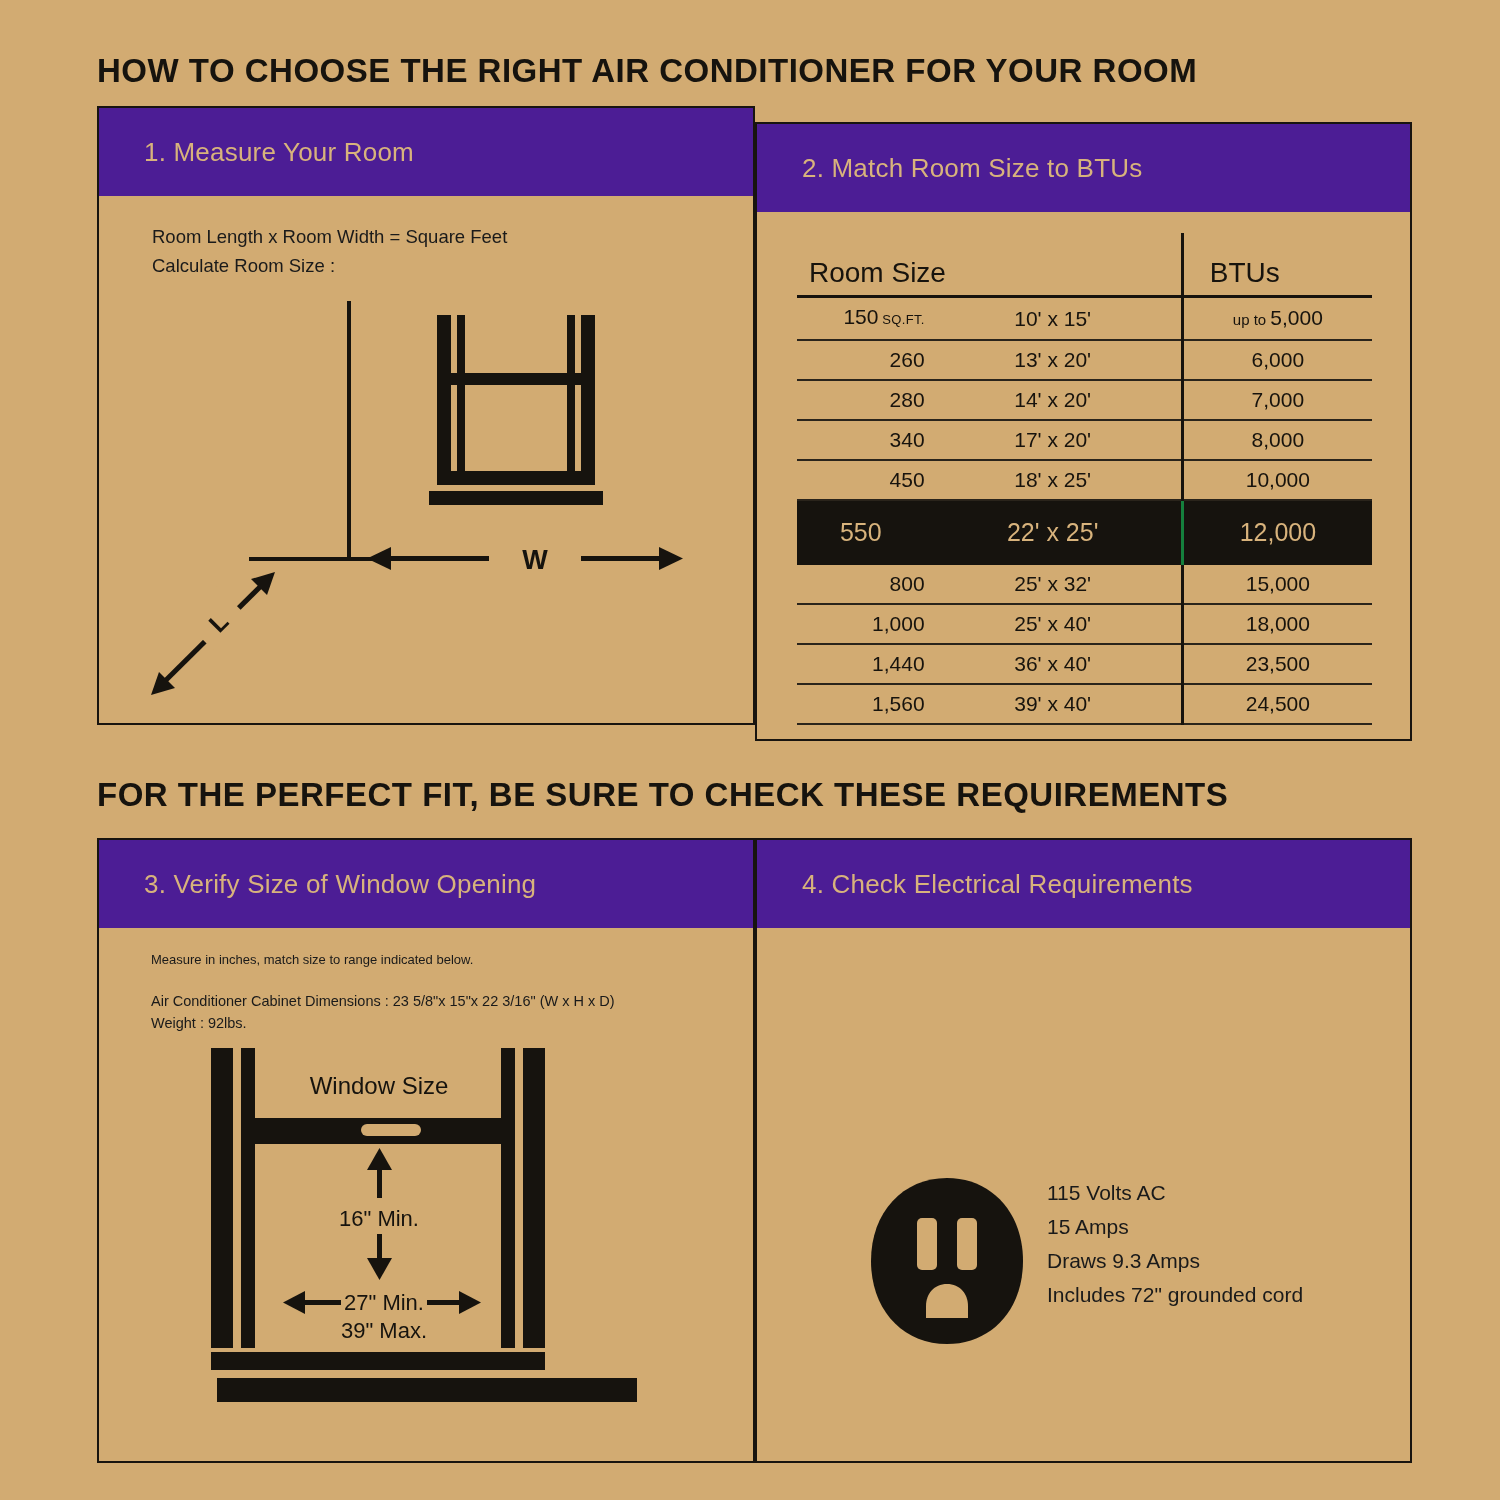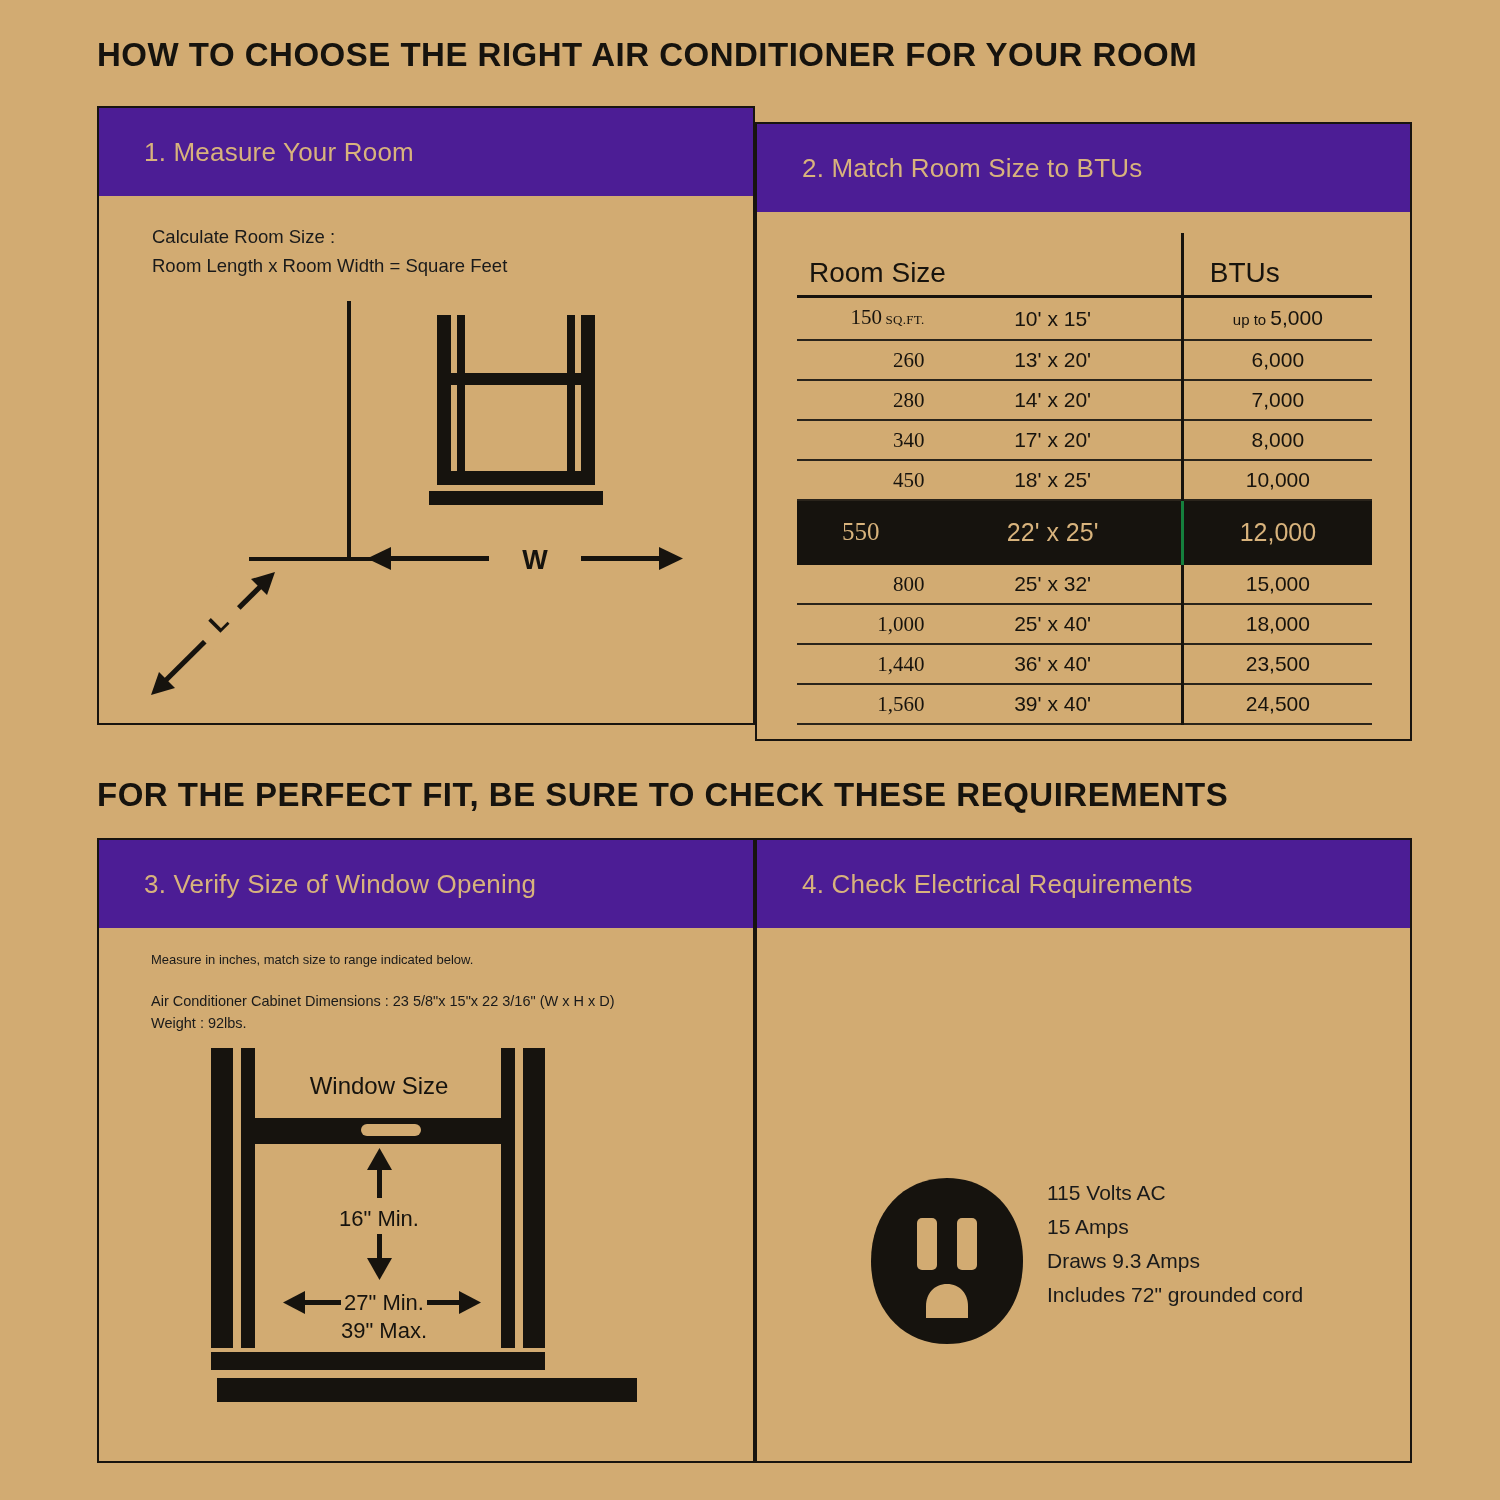--- a/index.html
+++ b/index.html
@@ -23,21 +23,21 @@
 
   
   .section-heading {
     position: absolute;
     font-size: 33px;
     font-weight: bold;
     letter-spacing: 0.5px;
     color: #16130e;
     white-space: nowrap;
   }
-  #heading-1 { left: 97px; top: 36px; }
+  #heading-1 { left: 97px; top: 52px; }
   #heading-2 { left: 97px; top: 776px; }
 
   
   .panel {
     position: absolute;
     border: 2px solid #18140f;
     box-sizing: border-box;
     background: transparent;
   }
   .panel-title {
@@ -114,21 +114,20 @@
   .btu-table td {
     font-size: 21px;
     height: 38px;
     line-height: 38px;
   }
   .td-sqft {
     width: 128px;
     text-align: right;
     padding-right: 6px;
     white-space: nowrap;
-    font-family: Liberation Serif, serif;
   }
   .td-sqft .unit {
     font-size: 13px;
     letter-spacing: 0.3px;
   }
   .td-dims {
     width: 258px;
     text-align: center;
   }
   .td-btus {
@@ -199,22 +198,22 @@
 <body>
 
 <div class="page">
 
   <div class="section-heading" id="heading-1">HOW TO CHOOSE THE RIGHT AIR CONDITIONER FOR YOUR ROOM</div>
 
   <div class="panel" id="panel-1">
     <div class="panel-title">1. Measure Your Room</div>
     <div class="panel-body">
       <div class="calc-text">
+        <div>Room Length x Room Width = Square Feet</div>
         <div>Calculate Room Size :</div>
-        <div>Room Length x Room Width = Square Feet</div>
       </div>
 
       <svg id="room-diagram" width="620" height="420" viewBox="0 0 620 420">
 
         <rect x="228" y="0" width="4" height="258" fill="#16130e"></rect>
 
         <rect x="130" y="256" width="425" height="4" fill="#16130e"></rect>
 
         <rect x="318" y="14" width="14" height="168" fill="#16130e"></rect>
         <rect x="338" y="14" width="8" height="168" fill="#16130e"></rect>

